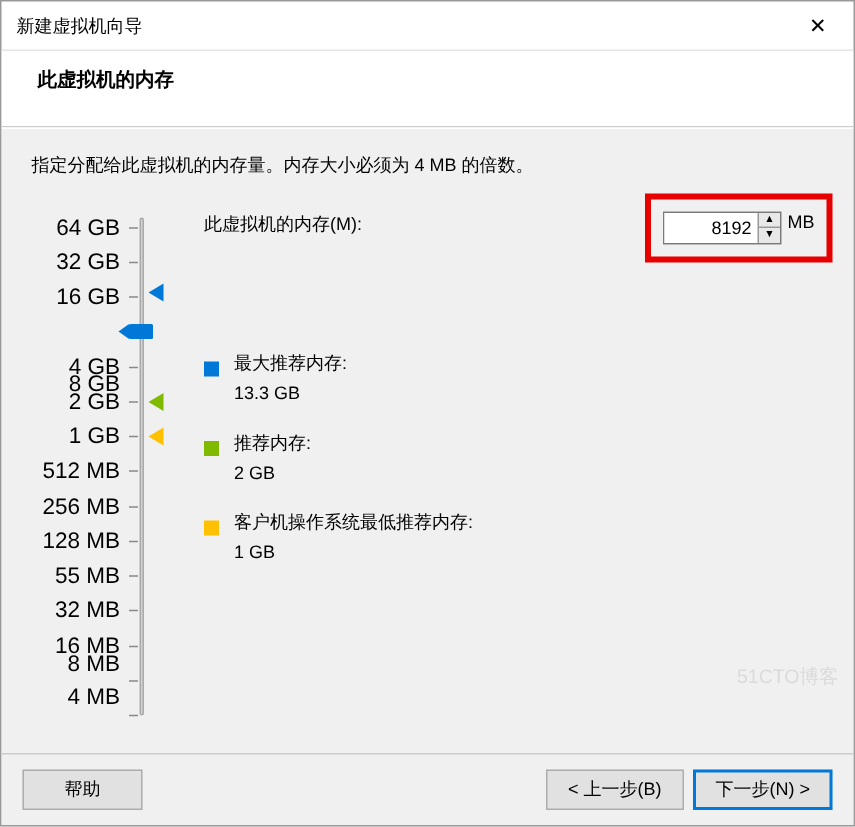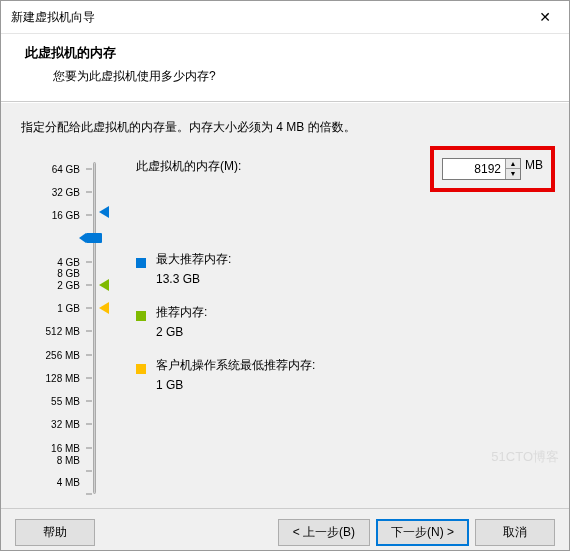--- a/index.html
+++ b/index.html
@@ -40,21 +40,21 @@
   }
   .instruction { margin-bottom: 22px; font-size: 12px; }
   .slider-col {
     width: 95px;
     position: relative;
     height: 340px;
   }
   .tick-label {
     position: absolute;
     right: 36px;
-    font-size: 10px;
+    font-size: 15px;
     text-align: right;
     white-space: nowrap;
     transform: translateY(-50%);
   }
   .tick-mark {
     position: absolute;
     right: 24px;
     width: 6px;
     height: 1px;
     background: #888;
@@ -199,21 +199,20 @@
 </head>
 <body>
 
 <div class="titlebar">
   <span class="title">新建虚拟机向导</span>
   <span class="close">✕</span>
 </div>
 
 <div class="header">
   <div class="subtitle">此虚拟机的内存</div>
-  <div class="question">您要为此虚拟机使用多少内存?</div>
 </div>
 
 <div class="content">
   <div class="instruction">指定分配给此虚拟机的内存量。内存大小必须为 4 MB 的倍数。</div>
 
   <div style="display:flex;">
     <div class="slider-col">
       <div class="slider-track"></div>
       <div id="ticks-container">
           <div class="tick-label" style="top: 10.64px;">64 GB</div>
@@ -290,14 +289,13 @@
     </div>
   </div>
   <div class="watermark">51CTO博客</div>
 </div>
 
 <div class="footer">
   <button class="btn">帮助</button>
   <div class="footer-spacer"></div>
   <button class="btn">&lt; 上一步(B)</button>
   <button class="btn primary">下一步(N) &gt;</button>
-  <button class="btn">取消</button>
 </div>
 
 </body></html>

